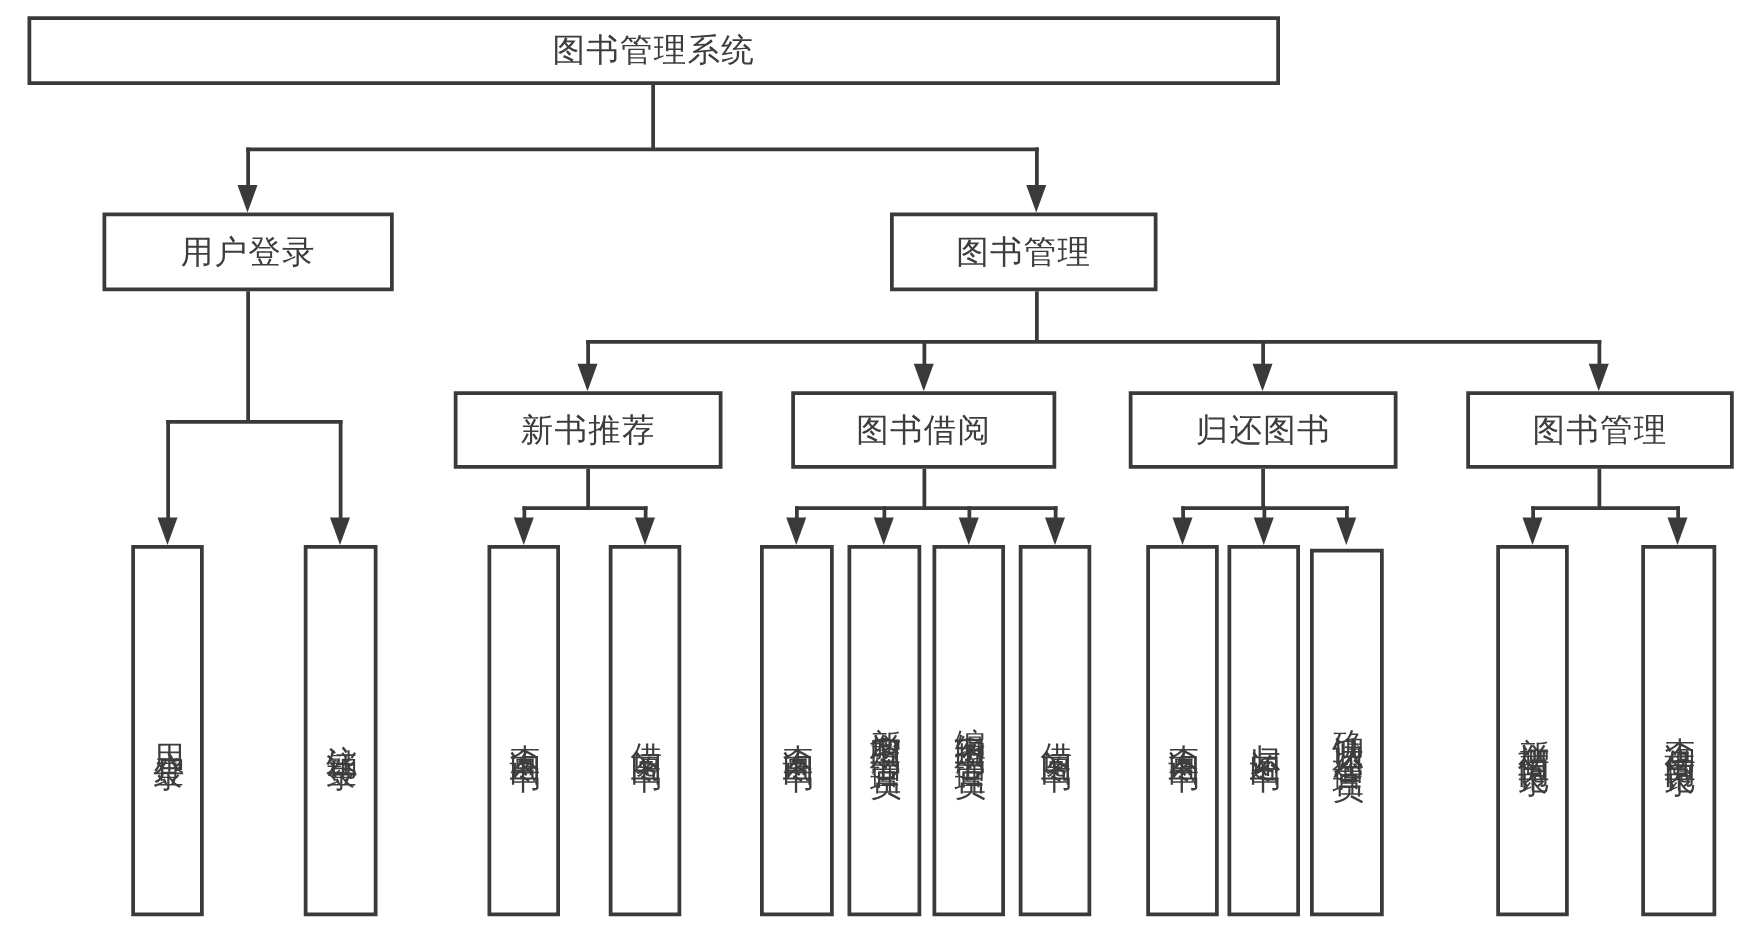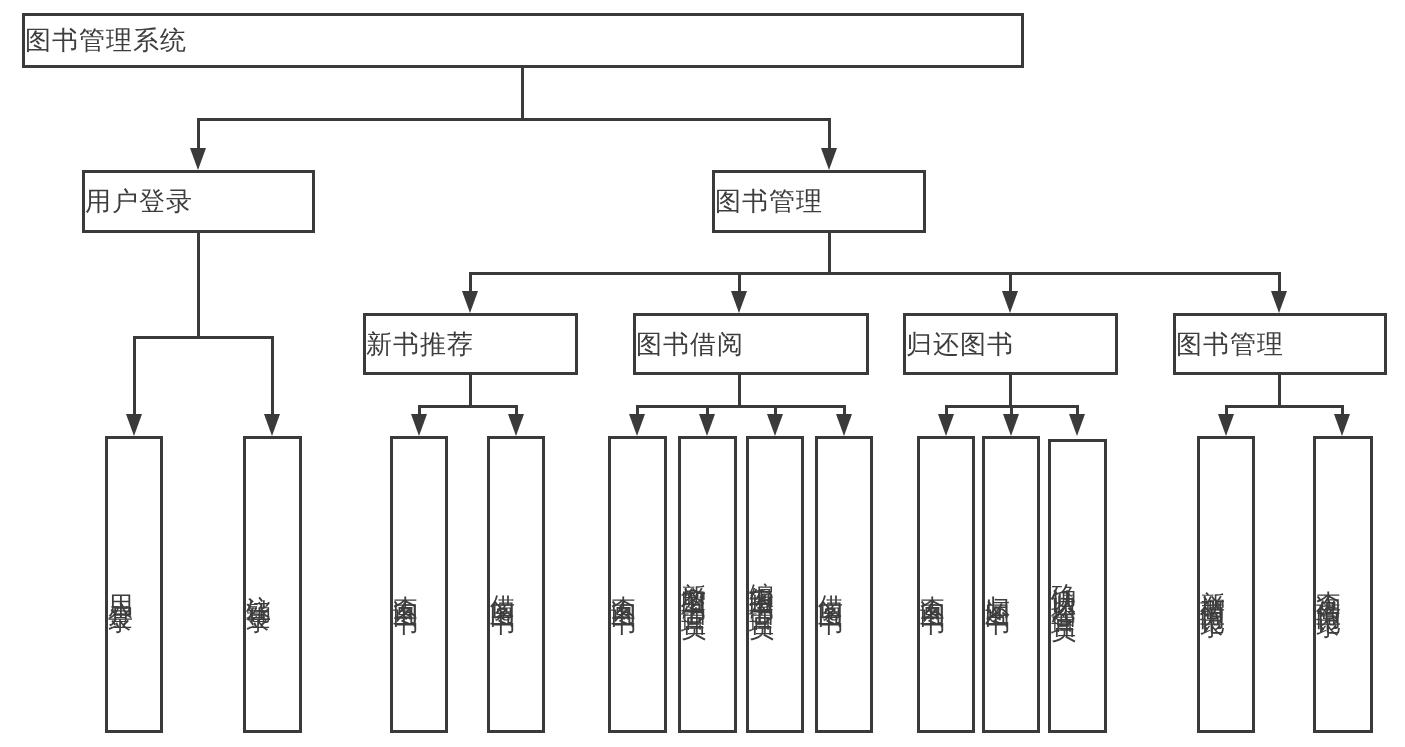--- a/index.html
+++ b/index.html
@@ -12,20 +12,21 @@
     overflow: hidden;
   }
   
   .box {
     position: absolute;
     box-sizing: border-box;
     border: 3px solid var(--line, #3a3a3a);
     background: #fff;
     display: flex;
     align-items: center;
+    justify-content: center;
     color: var(--text, #3d3d3d);
   }
   .hbox { font-size: 26px; letter-spacing: 1px; }
   .vbox { font-size: 25px; }
   .vbox .vtext {
     writing-mode: vertical-rl;
     line-height: 1;
     letter-spacing: 5px;
     white-space: nowrap;
   }
@@ -123,21 +124,21 @@
   <div class="box hbox" style="left:82px;top:170px;width:233px;height:63px">
     <span>用户登录</span>
   </div>
   <div class="box hbox" style="left:712px;top:170px;width:214px;height:63px">
     <span>图书管理</span>
   </div>
 
   <div class="box hbox" style="left:363px;top:313px;width:215px;height:62px">
     <span>新书推荐</span>
   </div>
-  <div class="box hbox" style="left:633px;top:313px;width:236px;height:62px">
+  <div class="box hbox" style="left:633px;top:313px;width:212px;height:62px">
     <span>图书借阅</span>
   </div>
   <div class="box hbox" style="left:903px;top:313px;width:215px;height:62px">
     <span>归还图书</span>
   </div>
   <div class="box hbox" style="left:1173px;top:313px;width:214px;height:62px">
     <span>图书管理</span>
   </div>
 
   <div class="box vbox" style="left:105px;top:436px;width:58px;height:297px">

